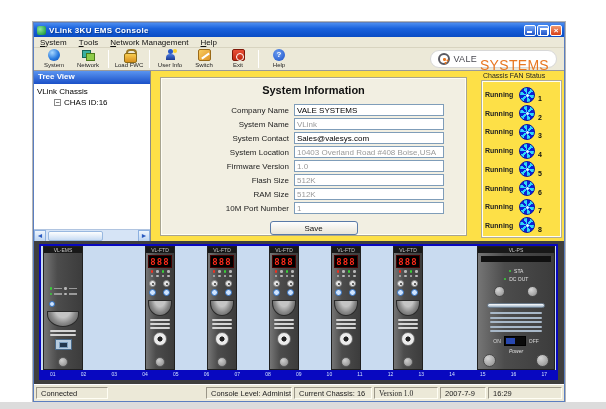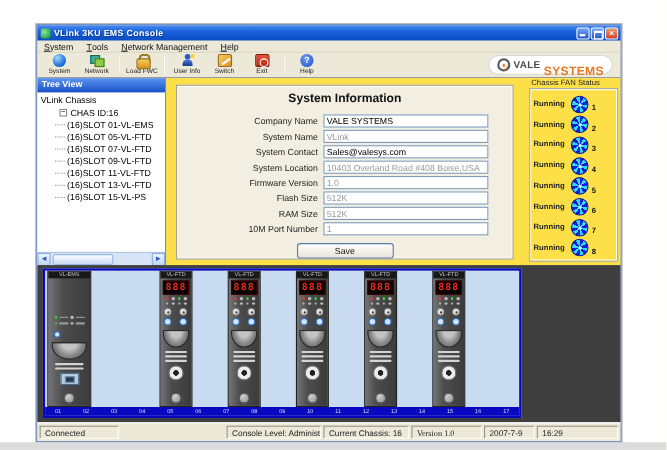--- a/index.html
+++ b/index.html
@@ -54,22 +54,22 @@
   .ic-exit::after { content:""; position:absolute; left:3.5px; top:3px; width:6px; height:6px; border:1.5px solid #fff; border-radius:50%; }
   .ic-help { background:radial-gradient(circle at 40% 35%, #6a9cf0, #1a50c8); border-radius:50%; width:12px;
     color:#fff; font-size:8px; font-weight:bold; text-align:center; line-height:12px; }
 
   
   .logo { margin-left:auto; margin-right:4px; height:18px; background:#fff; border:1px solid #d8d8d8;
     border-radius:9px; display:flex; align-items:center; padding:0 7px; gap:3px; }
   .logo-mark { width:12px; height:12px; border:2px solid #5a5a62; border-radius:50%; position:relative; }
   .logo-mark::after { content:""; position:absolute; left:3px; top:3px; width:2.5px; height:2.5px; border-radius:50%;
     background:#E87722; box-shadow:3px 1px 0 -0.5px #E87722, 1px 3.5px 0 -0.5px #E87722; }
-  .logo-vale { font-size:9px; font-weight:bold; color:#4a4a52; letter-spacing:.3px;text-align:right; }
-  .logo-systems { font-size:11px; font-weight:bold; color:#E87722; letter-spacing:.3px;margin-top:12px; }
+  .logo-vale { font-size:9px; font-weight:normal; color:#4a4a52; letter-spacing:.3px;text-align:right; }
+  .logo-systems { font-size:14px; font-weight:normal; color:#E87722; letter-spacing:.3px;margin-top:12px; }
 
   
   .content { position:absolute; left:0; top:48px; width:530px; height:170px; background:#fde047; }
 
   
   .treeview { position:absolute; left:0; top:0; width:117px; height:170px; background:#fff;
     border-right:1px solid #8a8a8a; display:flex; flex-direction:column; }
   .tree-header { height:13px; background:linear-gradient(180deg,#5a94f0,#1a50c8);
     color:#fff; font-size:8px; font-weight:bold; padding:1px 0 0 4px; }
   .tree-body { flex:1; overflow:hidden; padding-top:2px; position:relative; }
@@ -109,21 +109,21 @@
     box-shadow:inset 0 0 0 1px #fffef4; padding:5px 3px 3px; display:flex; flex-direction:column; justify-content:space-between; }
   .fan-row { display:flex; align-items:center; height:17px; }
   .fan-status { font-size:7px; font-weight:bold; color:#222; width:34px; }
   .fan { width:16px; height:16px; border-radius:50%; border:1px solid #0a14a0; position:relative;
     background:repeating-conic-gradient(#0b1fd8 0deg 30deg, #2fd8f8 30deg 60deg); }
   .fan::after { content:""; position:absolute; left:6px; top:6px; width:3px; height:3px; border-radius:50%; background:#d8f4ff; }
   .fan-num { font-size:7px; font-weight:bold; color:#111; margin:8px 0 0 3px; }
 
   
   .chassis-area { position:absolute; left:0; top:218px; width:530px; height:143px; background:#3f3f3f; }
-  .chassis-box { position:absolute; left:5px; top:3px; width:435px; height:136px; border:2px solid #0808c0;
+  .chassis-box { position:absolute; left:5px; top:3px; width:519px; height:136px; border:2px solid #0808c0;
     background:#c9dbf0;padding-left:48px; }
   .chassis-inner { position:absolute; left:0; top:0; right:0; bottom:8px; overflow:hidden; }
   .slot-numbers { position:absolute; left:0; bottom:0; width:100%; height:8px; background:#0808c0;
     display:flex; justify-content:space-between; padding:1px 9px 0; }
   .slot-num { font-size:5px; color:#cfe0ff; line-height:6px; }
 
   .card { position:absolute; top:0; height:124px; background:linear-gradient(90deg,#757575,#4c4c4c 35%,#3c3c3c);
     border:1px solid #202020; display:flex; flex-direction:column; align-items:center; }
   .card-label { width:100%; height:6px; background:#181818; color:#c8c8c8; font-size:5px; line-height:6px;
     text-align:center; overflow:hidden; flex:0 0 auto; }
@@ -244,29 +244,20 @@
     <div class="content">
 
       <div class="treeview">
         <div class="tree-header">Tree View</div>
         <div class="tree-body">
           <div class="tree-row tree-root">VLink Chassis</div>
           <div class="tree-row tree-chas">
             <span class="expander">−</span>
             <span>CHAS ID:16</span>
           </div>
-          <div id="tree-slots">
-              <div class="tree-row tree-slot">(16)SLOT 01-VL-EMS</div>
-              <div class="tree-row tree-slot">(16)SLOT 05-VL-FTD</div>
-              <div class="tree-row tree-slot">(16)SLOT 07-VL-FTD</div>
-              <div class="tree-row tree-slot">(16)SLOT 09-VL-FTD</div>
-              <div class="tree-row tree-slot">(16)SLOT 11-VL-FTD</div>
-              <div class="tree-row tree-slot">(16)SLOT 13-VL-FTD</div>
-              <div class="tree-row tree-slot">(16)SLOT 15-VL-PS</div>
-            </div>
         </div>
         <div class="hscroll">
           <div class="harrow">◄</div>
           <div class="hthumb"></div>
           <div class="hspacer"></div>
           <div class="harrow">►</div>
         </div>
       </div>
 
       <div class="form-panel">

